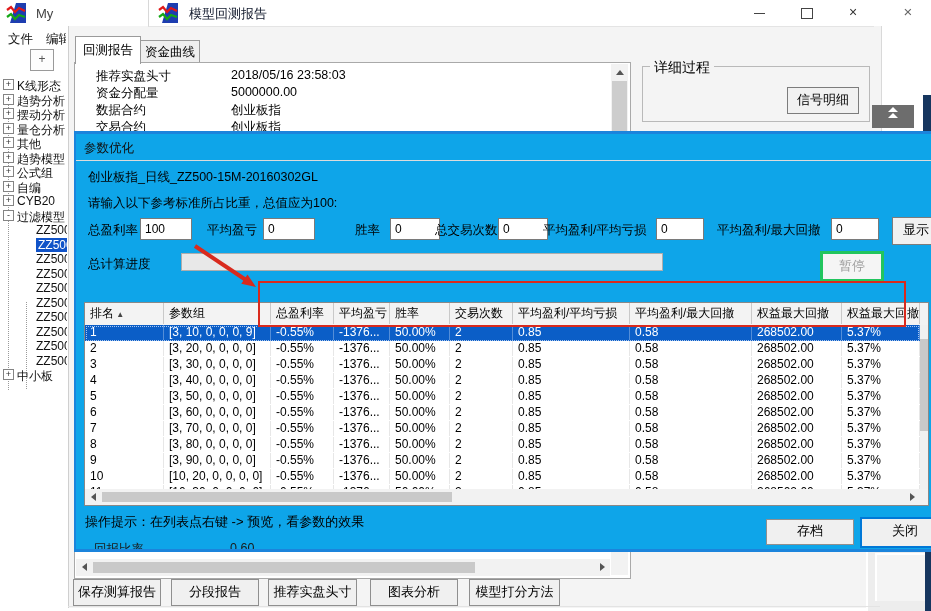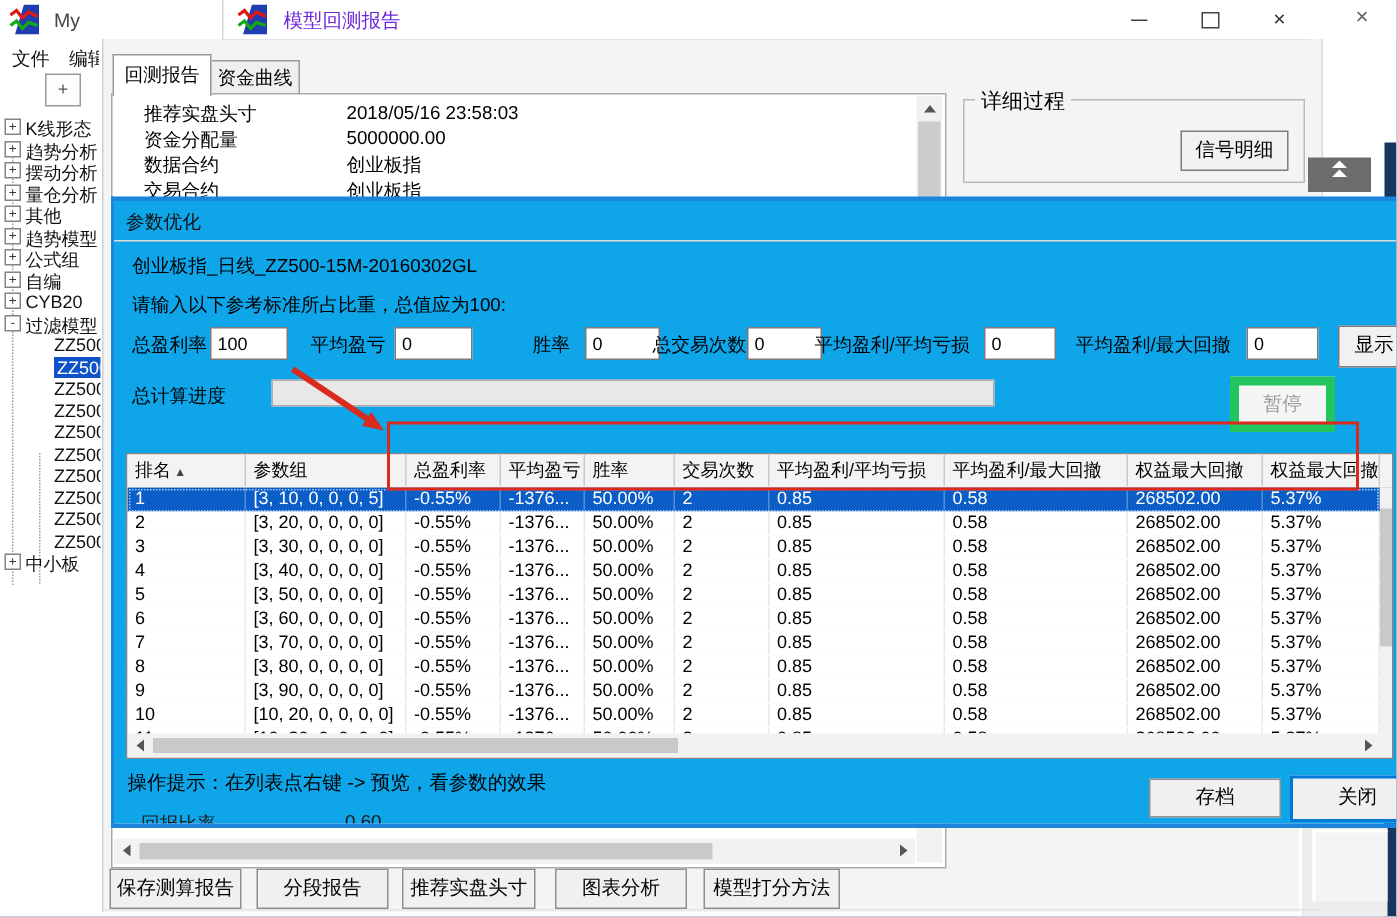--- a/index.html
+++ b/index.html
@@ -43,21 +43,21 @@
   .tri-right{width:0;height:0;border-top:4px solid transparent;border-bottom:4px solid transparent;border-left:5px solid #555;margin:3px auto 0;}
   .bbtn{position:absolute;top:553px;height:25px;background:#f0f0f0;border:1px solid #8f8f8f;
         text-align:center;line-height:23px;font-size:13px;cursor:default;white-space:nowrap;overflow:hidden;}
   
   #detail-group{left:642px;top:66px;width:226px;height:54px;border:1px solid #b9b9b9;}
   #detail-legend{left:650px;top:59px;background:#f4f4f4;padding:0 4px;font-size:14px;}
   #signal-btn{left:787px;top:87px;width:70px;height:25px;background:#f1f1f1;border:1px solid #7c7c7c;
               text-align:center;line-height:23px;font-size:13px;}
   
   #w1-titlebar{left:148px;top:0;width:725px;height:26px;background:#fff;border-bottom:1px solid #e4e4e4;border-left:1px solid #d8d8d8;}
-  #w1-title{left:40px;top:5px;font-size:13px;color:#6d28d9;white-space:nowrap;}
+  #w1-title{left:40px;top:5px;font-size:13px;color:#0f172a;white-space:nowrap;}
   .winbtn{position:absolute;top:0;width:36px;height:26px;text-align:center;color:#333;}
   #btn-min-line{position:absolute;left:13px;top:13px;width:11px;height:1px;background:#444;}
   #btn-max-box{position:absolute;left:13px;top:8px;width:10px;height:9px;border:1px solid #444;}
   .closex{font-size:14px;line-height:24px;}
   #main-close{left:885px;top:0;width:46px;height:26px;text-align:center;font-size:15px;color:#666;line-height:24px;background:#fff;}
   
   #collapse-btn{left:872px;top:105px;width:42px;height:23px;background:#6d6d6d;}
   .chev{width:0;height:0;border-left:5px solid transparent;border-right:5px solid transparent;border-bottom:5px solid #fff;margin:2px auto 0;}
   #navy-strip{left:923px;top:95px;width:8px;height:516px;background:#16365f;}
   
@@ -67,21 +67,21 @@
   #ov-bottomline{left:74px;top:549px;width:857px;height:3px;background:#1b84dc;}
   #opt-title{left:10px;top:7px;font-size:12.5px;color:#111;}
   #opt-titlesep{left:0;top:27px;width:857px;height:1px;background:#dcdcdc;}
   #opt-model{left:14px;top:36px;font-size:12.5px;}
   #opt-instr{left:14px;top:62px;font-size:12.5px;}
   .wlabel{position:absolute;top:89px;font-size:12.5px;white-space:nowrap;}
   .wbox{position:absolute;top:85px;height:20px;border:1px solid #7a7a7a;background:#fff;font-size:12px;line-height:20px;padding-left:4px;}
   #show-btn{left:818px;top:84px;width:52px;height:26px;background:#f1f1f1;border:1px solid #7c7c7c;text-align:left;padding-left:10px;line-height:24px;font-size:13px;}
   #progress-label{left:14px;top:123px;font-size:12.5px;}
   #progress-bar{left:107px;top:120px;width:480px;height:16px;background:#e8e8e8;border:1px solid #adadad;}
-  #pause-btn{left:746px;top:118px;width:58px;height:25px;background:#f5f5f5;border:6px solid #22c55e;color:#9b9b9b;text-align:center;line-height:23px;font-size:13px;}
+  #pause-btn{left:746px;top:118px;width:58px;height:25px;background:#f5f5f5;border:3px solid #22c55e;color:#9b9b9b;text-align:center;line-height:23px;font-size:13px;}
   
   #opt-table{left:11px;top:170px;width:843px;height:202px;background:#fff;box-shadow:0 0 0 1px #888;}
   #thead-row{position:absolute;left:0;top:0;width:843px;height:22px;background:#f3f3f3;border-bottom:1px solid #a8a8a8;}
   .hcell{position:absolute;top:0;height:21px;border-right:1px solid #c9c9c9;padding-left:5px;line-height:21px;font-size:12px;white-space:nowrap;overflow:hidden;}
   .sorticon{font-size:8px;color:#444;}
   #tbody{position:absolute;left:0;top:22px;width:835px;height:164px;overflow:hidden;}
   .trow{position:absolute;left:0;width:835px;height:16px;background:#fff;border-bottom:1px solid #f1f1f1;}
   .trow.sel{background:#0b5ec7;color:#fff;outline:1px dotted #a8c6f0;outline-offset:-2px;}
   .tcell{position:absolute;top:0;height:15px;padding-left:5px;border-right:1px solid #e7e7e7;line-height:15px;font-size:12px;white-space:nowrap;overflow:hidden;}
   .sel .tcell{border-right-color:rgba(255,255,255,.3);}
@@ -293,21 +293,21 @@
           <div class="hcell" style="left: 305px; width: 54px;"><span>胜率</span></div>
           <div class="hcell" style="left: 365px; width: 57px;"><span>交易次数</span></div>
           <div class="hcell" style="left: 428px; width: 111px;"><span>平均盈利/平均亏损</span></div>
           <div class="hcell" style="left: 545px; width: 116px;"><span>平均盈利/最大回撤</span></div>
           <div class="hcell" style="left: 667px; width: 84px;"><span>权益最大回撤</span></div>
           <div class="hcell" style="left: 757px; width: 72px;"><span>权益最大回撤比</span></div>
         </div>
       <div id="tbody">
           <div class="trow sel" style="top: 0px;">
             <div class="tcell" style="left: 0px; width: 73px;">1</div>
-            <div class="tcell" style="left: 79px; width: 101px;">[3, 10, 0, 0, 0, 5]</div>
+            <div class="tcell" style="left: 79px; width: 101px;">[3, 10, 0, 0, 0, 9]</div>
             <div class="tcell" style="left: 186px; width: 57px;">-0.55%</div>
             <div class="tcell" style="left: 249px; width: 50px;">-1376...</div>
             <div class="tcell" style="left: 305px; width: 54px;">50.00%</div>
             <div class="tcell" style="left: 365px; width: 57px;">2</div>
             <div class="tcell" style="left: 428px; width: 111px;">0.85</div>
             <div class="tcell" style="left: 545px; width: 116px;">0.58</div>
             <div class="tcell" style="left: 667px; width: 84px;">268502.00</div>
             <div class="tcell" style="left: 757px; width: 72px;">5.37%</div>
           </div>
           <div class="trow" style="top: 16px;">

